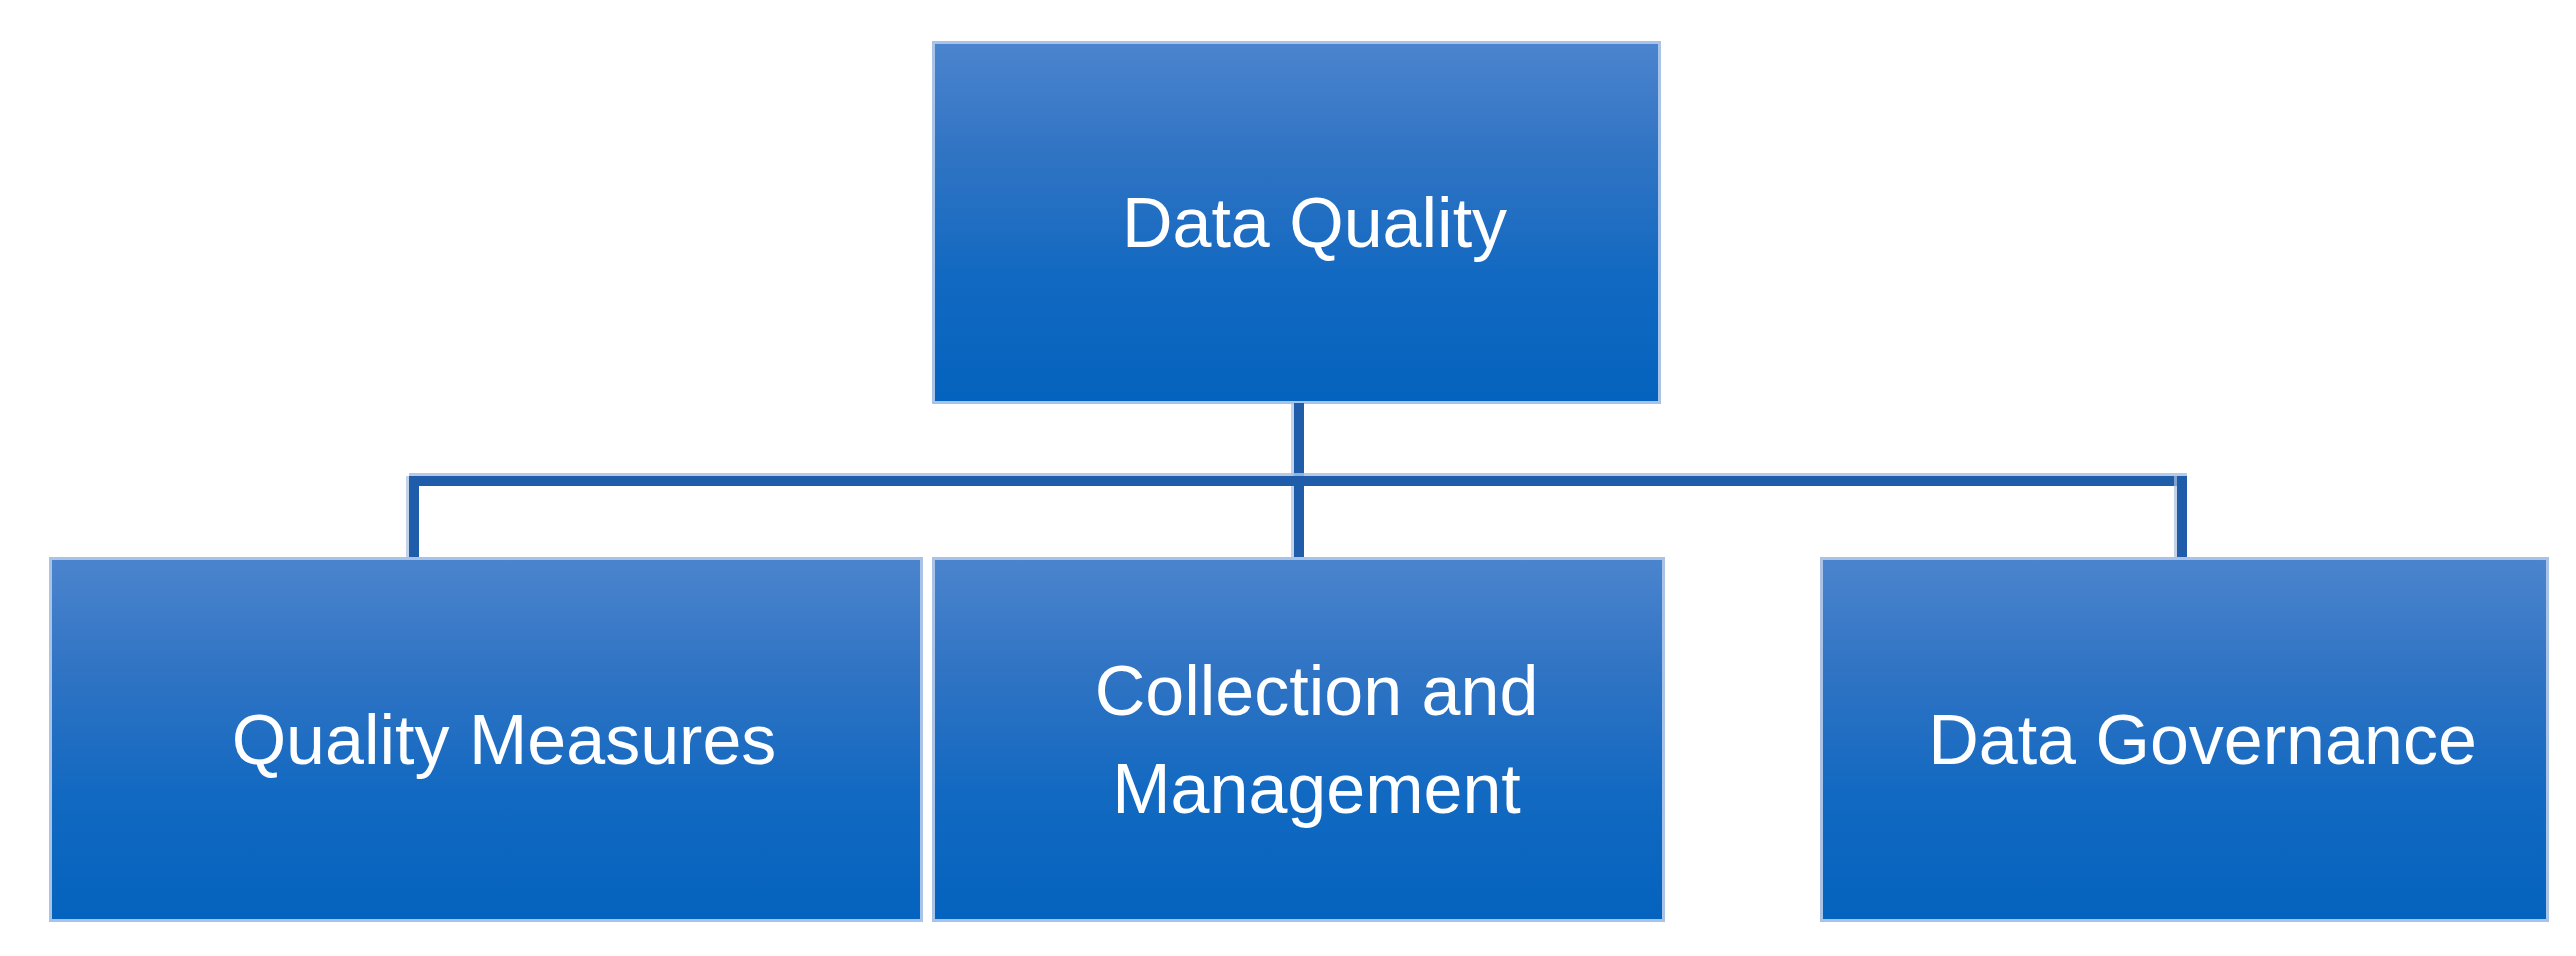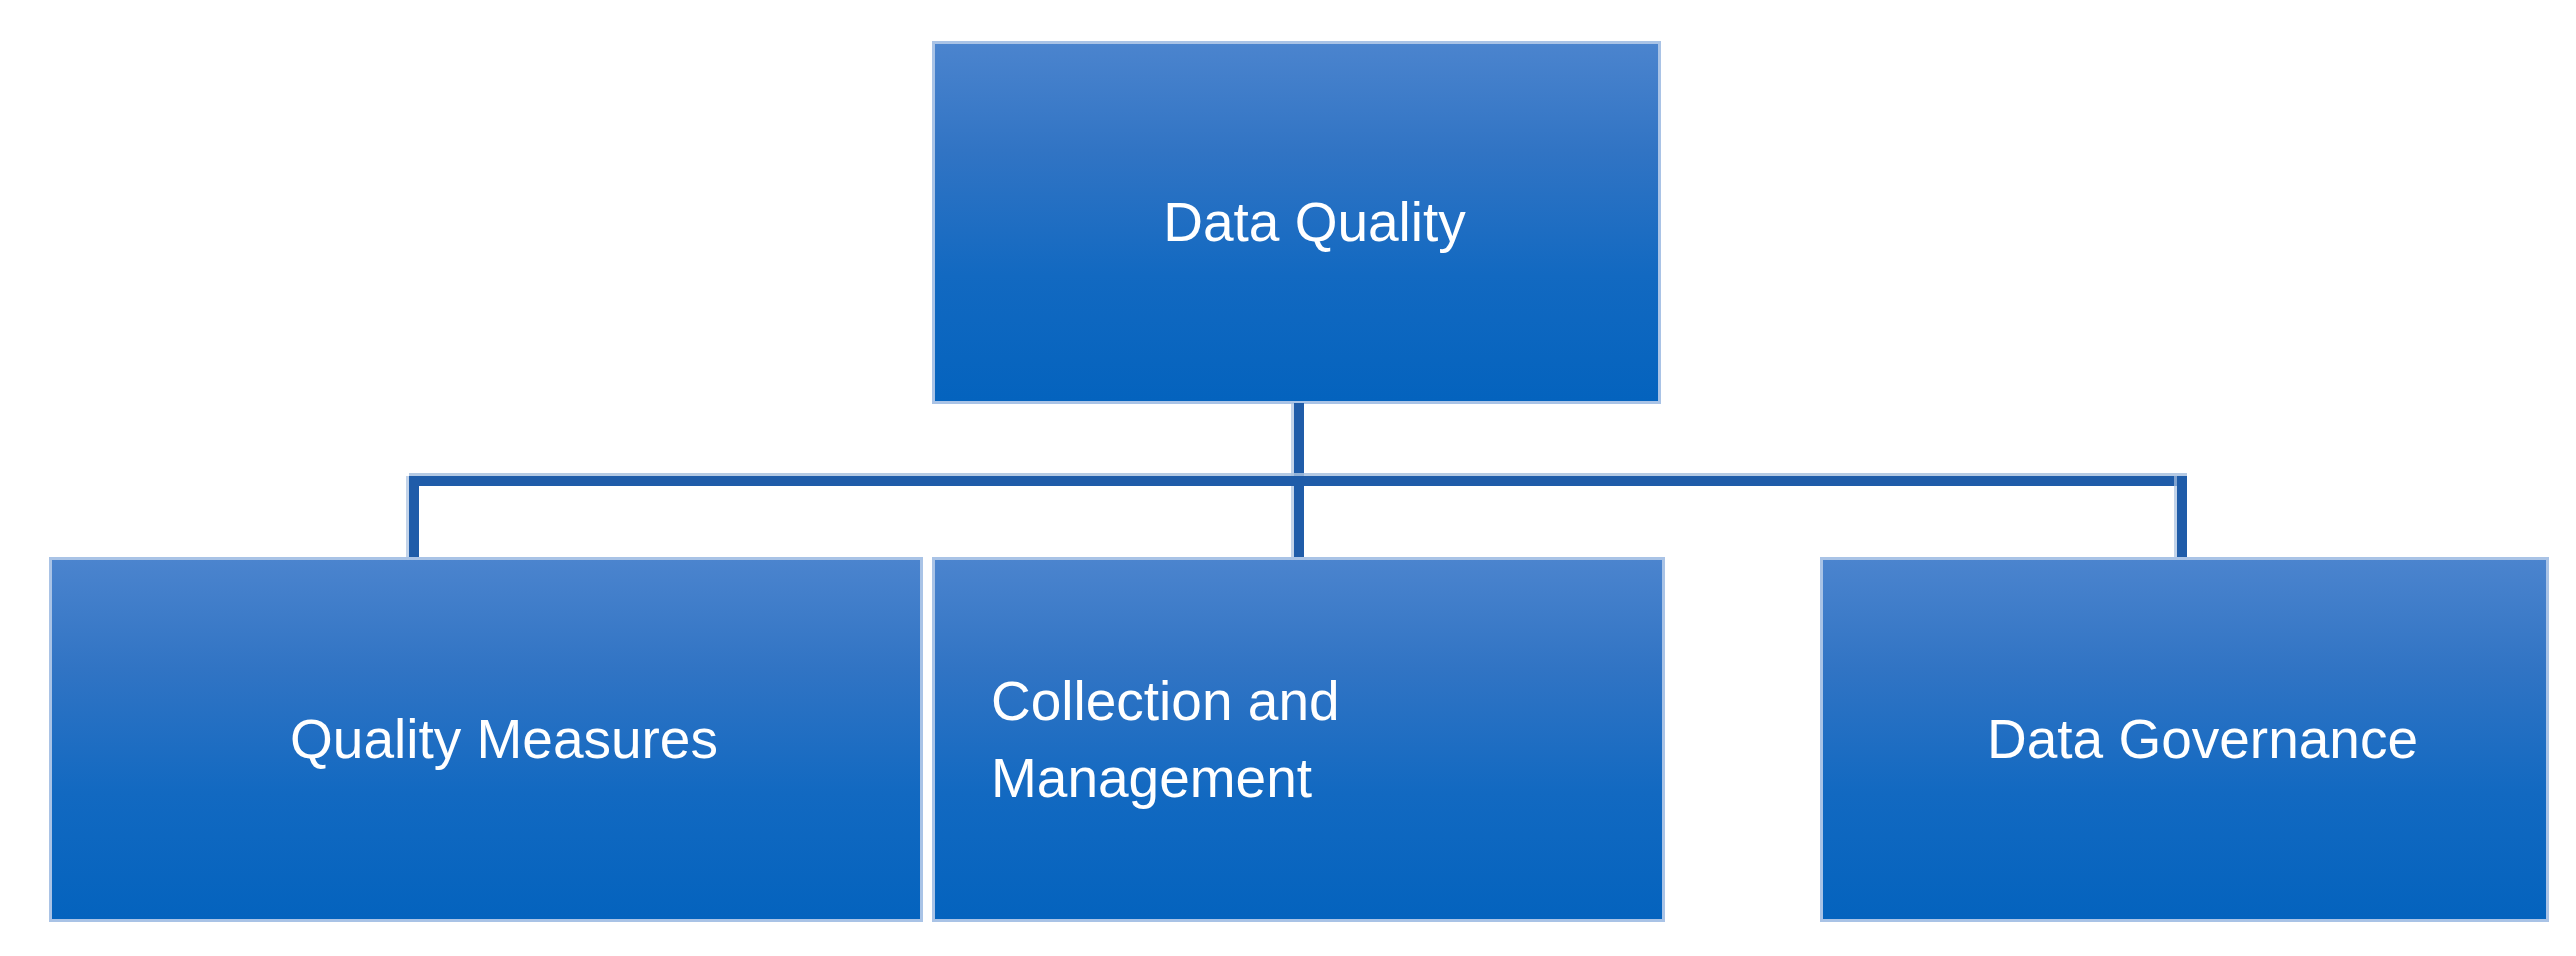--- a/index.html
+++ b/index.html
@@ -17,23 +17,23 @@
     overflow: hidden;
   }
 
   
   .node {
     position: absolute;
     box-sizing: border-box;
     display: flex;
     align-items: center;
     justify-content: center;
-    text-align: left;
+    text-align: center;
     color: var(--text, #ffffff);
-    font-size: 55px;
+    font-size: 70px;
     line-height: 1.4;
     background: linear-gradient(180deg,
       var(--box-gradient-top, #4B84CE) 0%,
       #3174C4 30%,
       #1269C1 65%,
       var(--box-gradient-bottom, #0463BE) 100%);
     border: 3px solid var(--box-border, #A9C3E6);
     padding-left: 36px;
   }
 

